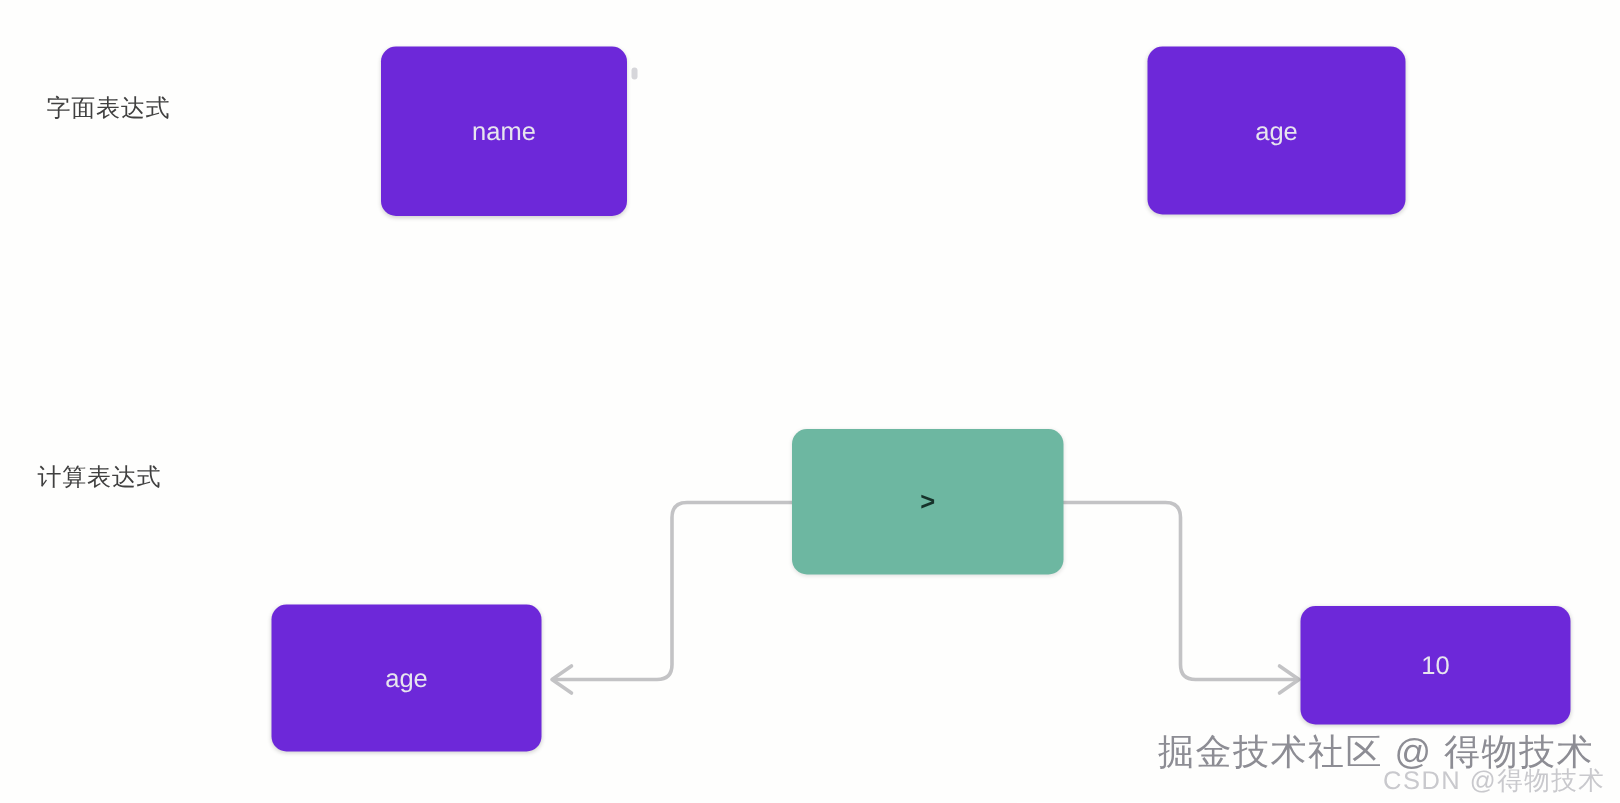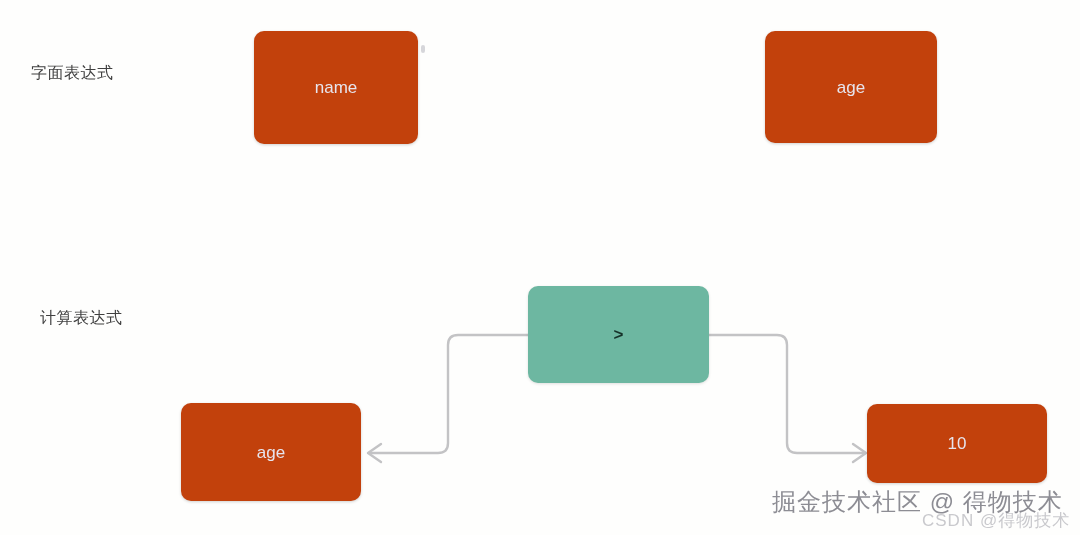--- a/index.html
+++ b/index.html
@@ -21,35 +21,35 @@
   
   .row-label {
     position: absolute;
     font-size: 16px;
     line-height: 1;
     color: #404040;
     letter-spacing: 0.5px;
     white-space: nowrap;
   }
   #label-literal   { left: 31px; top: 65px; }
-  #label-computed  { left: 40px; top: 311px; font-family: Liberation Mono, monospace; }
+  #label-computed  { left: 25px; top: 311px; }
 
   
   .node {
     position: absolute;
     display: flex;
     align-items: center;
     justify-content: center;
     border-radius: 10px;
     box-sizing: border-box;
     font-size: 17px;
     line-height: 1;
   }
   .node-dark {
-    background: #c2410c;
+    background: #6d28d9;
     color: #e7e5ee;
     box-shadow: 0 1px 3px rgba(0,0,0,0.18);
   }
   .node-green {
     background: #6db7a1;
     color: #16322a;
     font-weight: 700;
     box-shadow: 0 1px 3px rgba(0,0,0,0.12);
   }
 

